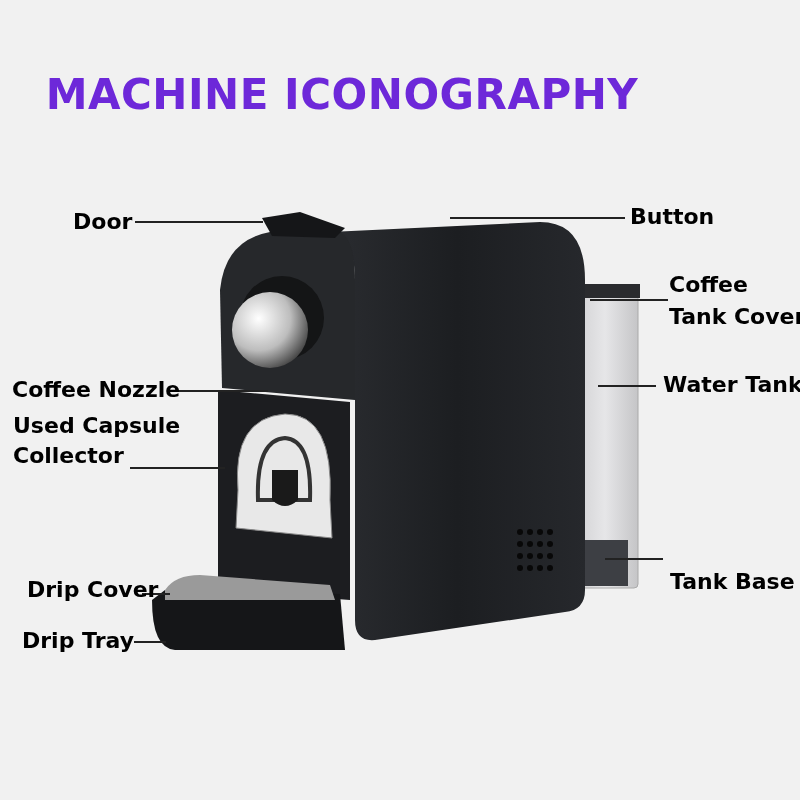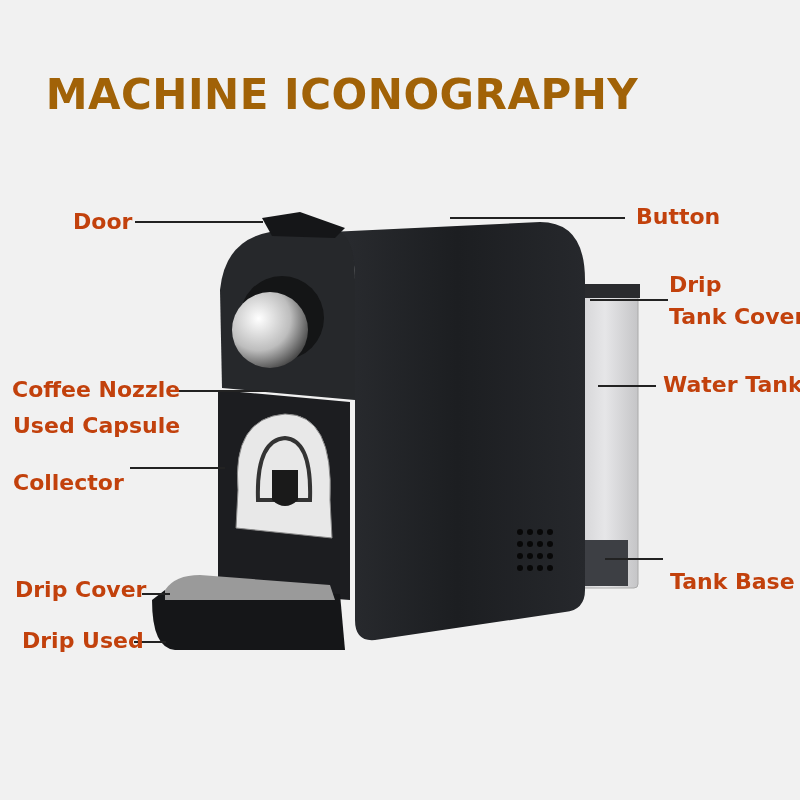--- a/index.html
+++ b/index.html
@@ -1,18 +1,18 @@
 <!DOCTYPE html>
 <html><head>
 <meta charset="utf-8">
 <style>
   html,body{margin:0;padding:0;}
   body{width:800px;height:800px;background:#f1f1f1;position:relative;overflow:hidden;font-family:"DejaVu Sans","Liberation Sans",sans-serif;color:#2e2e2e;}
-  .title{position:absolute;left:0;width:684px;top:70px;text-align:center;font-size:42px;font-weight:bold;letter-spacing:0.5px;color:#a16207;}
-  .label{position:absolute;font-size:22px;font-weight:bold;color:#c2410c;line-height:32px;white-space:nowrap;}
+  .title{position:absolute;left:0;width:684px;top:70px;text-align:center;font-size:42px;font-weight:bold;letter-spacing:0.5px;color:#6d28d9;}
+  .label{position:absolute;font-size:22px;font-weight:bold;color:#000000;line-height:32px;white-space:nowrap;}
   .line{position:absolute;height:1.5px;background:#222;}
   svg.machine{position:absolute;left:0;top:0;}
 </style>
 </head>
 <body>
 
 <div class="title">MACHINE ICONOGRAPHY</div>
 
 <svg class="machine" width="800" height="800" viewBox="0 0 800 800">
   <defs>
@@ -78,22 +78,22 @@
 <div class="line" style="left:450px;top:217px;width:175px;"></div>
 <div class="line" style="left:590px;top:299px;width:78px;"></div>
 <div class="line" style="left:178px;top:390px;width:90px;"></div>
 <div class="line" style="left:598px;top:385px;width:58px;"></div>
 <div class="line" style="left:130px;top:467px;width:95px;"></div>
 <div class="line" style="left:605px;top:558px;width:58px;"></div>
 <div class="line" style="left:142px;top:593px;width:28px;"></div>
 <div class="line" style="left:134px;top:641px;width:32px;"></div>
 
 <div class="label" style="left:73px;top:206px;">Door</div>
-<div class="label" style="left:630px;top:201px;margin-left:6px;">Button</div>
-<div class="label" style="left:669px;top:269px;">Drip</div>
+<div class="label" style="left:630px;top:201px;">Button</div>
+<div class="label" style="left:669px;top:269px;">Coffee</div>
 <div class="label" style="left:669px;top:301px;">Tank Cover</div>
 <div class="label" style="left:12px;top:374px;">Coffee Nozzle</div>
 <div class="label" style="left:663px;top:369px;">Water Tank</div>
 <div class="label" style="left:13px;top:410px;">Used Capsule</div>
-<div class="label" style="left:13px;top:467px;">Collector</div>
+<div class="label" style="left:13px;top:440px;">Collector</div>
 <div class="label" style="left:670px;top:542px;margin-top:24px;">Tank Base</div>
-<div class="label" style="left:15px;top:574px;text-align:center;">Drip Cover</div>
-<div class="label" style="left:22px;top:625px;">Drip Used</div>
+<div class="label" style="left:27px;top:574px;text-align:center;">Drip Cover</div>
+<div class="label" style="left:22px;top:625px;">Drip Tray</div>
 
 </body></html>

